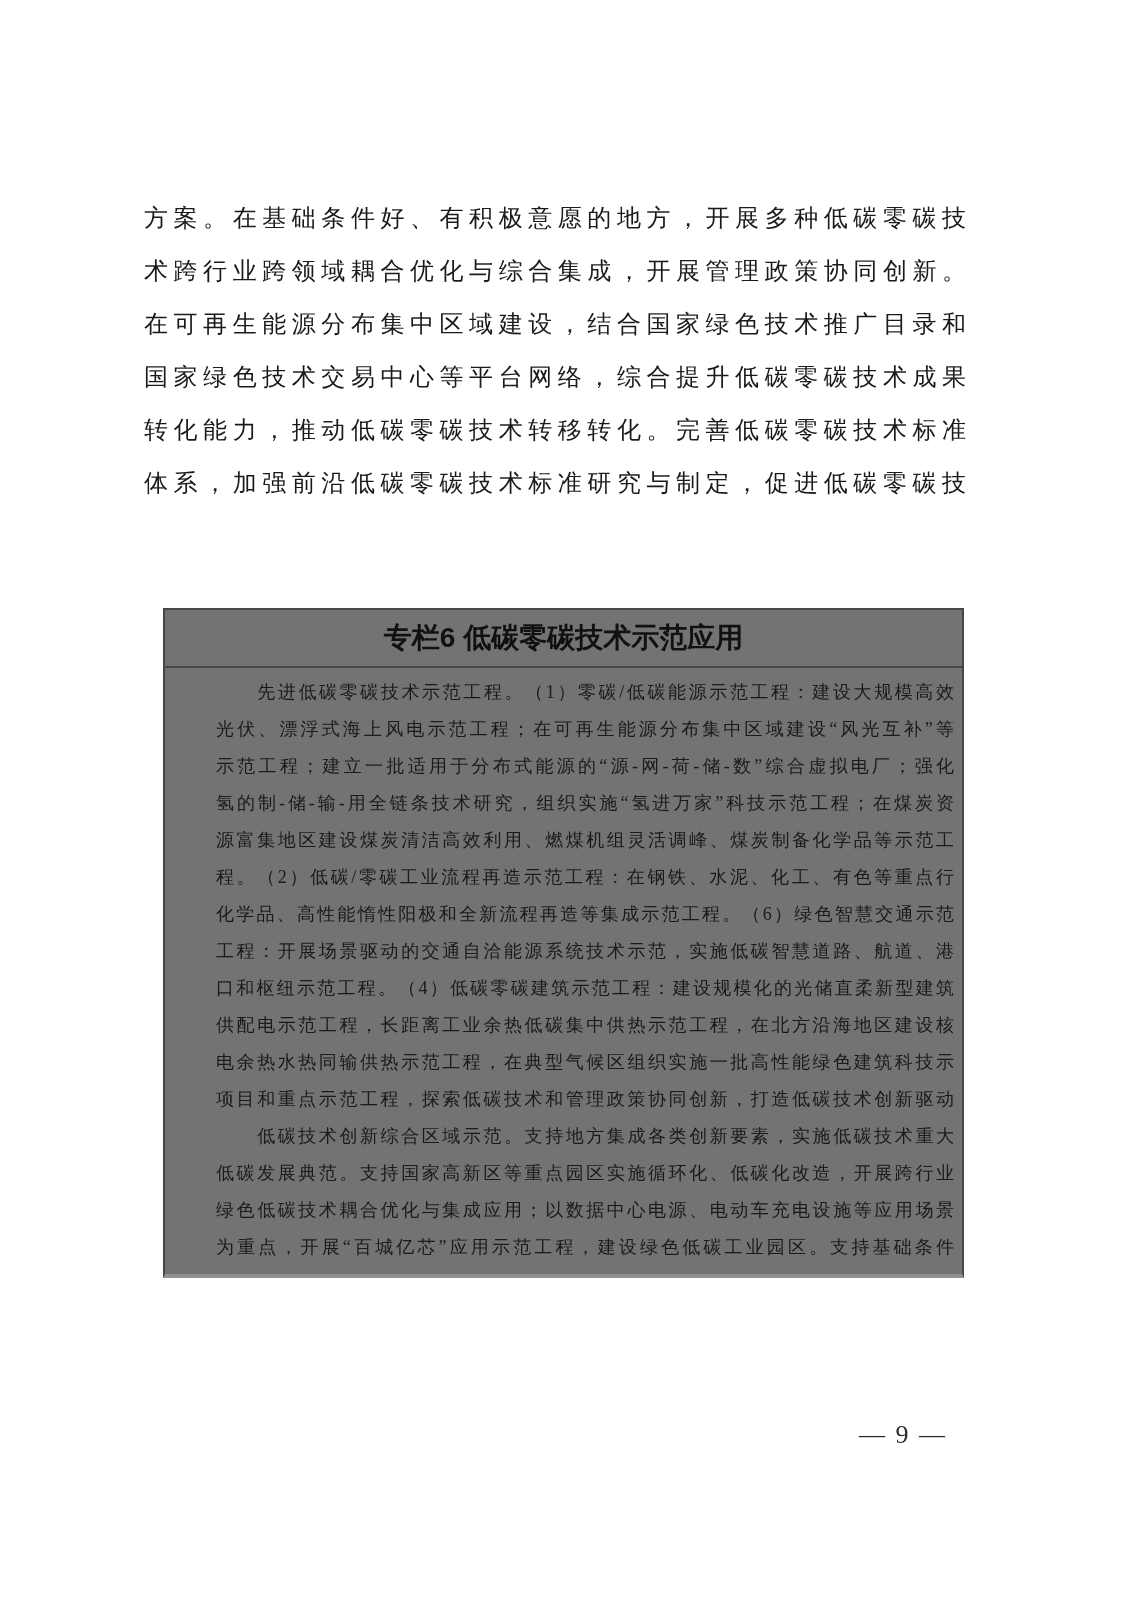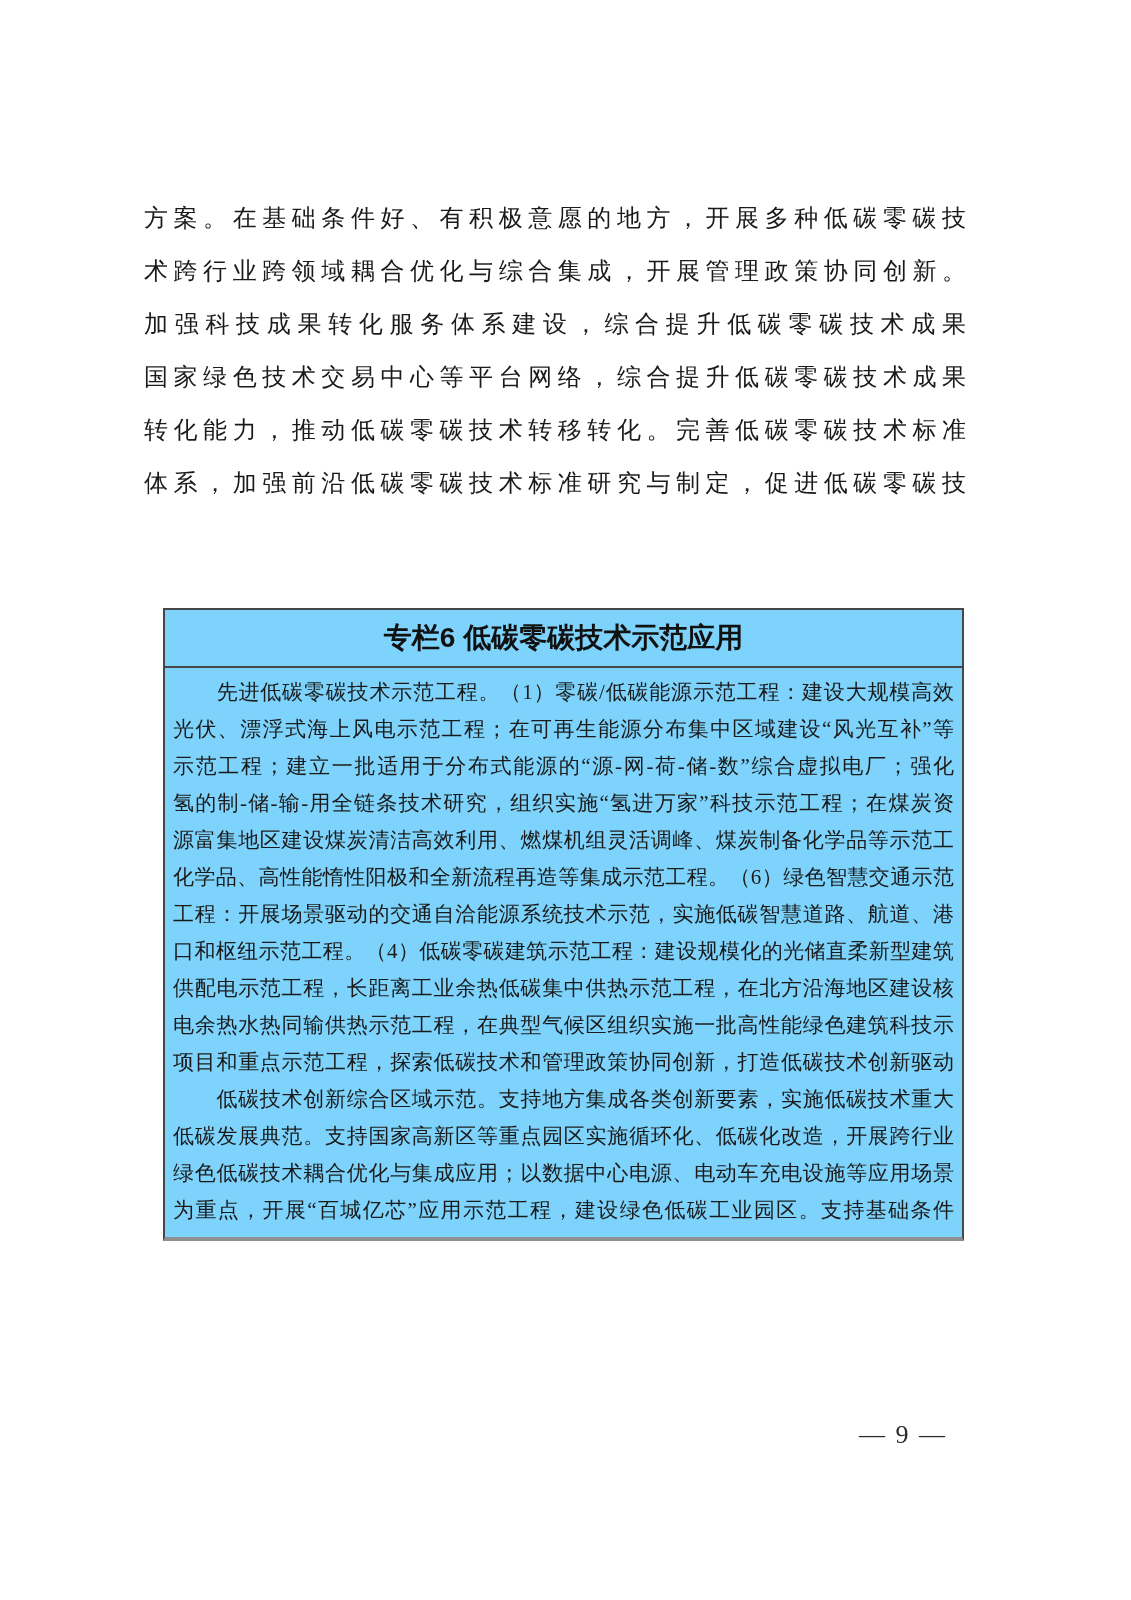--- a/index.html
+++ b/index.html
@@ -37,72 +37,74 @@
   }
   
   .panel {
     position: absolute;
     left: 163px;
     top: 608px;
     width: 801px;
     box-sizing: border-box;
     border: 2px solid #474747;
     border-bottom: 4px solid #8f8f8f;
-    background: #7dd3fc;
+    background: #737373;
   }
   .panel-title {
     height: 56px;
     line-height: 56px;
     text-align: center;
     font-weight: bold;
     font-size: 28px;
     border-bottom: 2px solid #474747;
     font-family: "Liberation Sans", "DejaVu Sans", sans-serif;
     color: #111111;
   }
   .panel-body {
     padding: 6px 8px 8px 8px;
   }
   .panel-para .tline {
-    font-size: 21px;
+    font-size: 18px;
     line-height: 37px;
+    margin-left: 43px;
   }
   
   .page-number {
     position: absolute;
     top: 1420px;
     right: 184px;
     font-size: 26px;
     color: #2b2b2b;
     letter-spacing: 2px;
   }
 </style>
 </head>
 <body>
 
 <div class="page">
 
   <section class="body-text">
       <div class="tline">方案。在基础条件好、有积极意愿的地方，开展多种低碳零碳技</div>
       <div class="tline">术跨行业跨领域耦合优化与综合集成，开展管理政策协同创新。</div>
-      <div class="tline">加强科技成果转化服务体系建设，综合提升低碳零碳技术成果</div>
+      <div class="tline">在可再生能源分布集中区域建设，结合国家绿色技术推广目录和</div>
       <div class="tline">国家绿色技术交易中心等平台网络，综合提升低碳零碳技术成果</div>
       <div class="tline">转化能力，推动低碳零碳技术转移转化。完善低碳零碳技术标准</div>
       <div class="tline">体系，加强前沿低碳零碳技术标准研究与制定，促进低碳零碳技</div>
     </section>
 
   <section class="panel">
     <header class="panel-title">专栏6  低碳零碳技术示范应用</header>
     <div class="panel-body">
       <div class="panel-para">
           <div class="tline">　　先进低碳零碳技术示范工程。（1）零碳/低碳能源示范工程：建设大规模高效</div>
           <div class="tline">光伏、漂浮式海上风电示范工程；在可再生能源分布集中区域建设“风光互补”等</div>
           <div class="tline">示范工程；建立一批适用于分布式能源的“源-网-荷-储-数”综合虚拟电厂；强化</div>
           <div class="tline">氢的制-储-输-用全链条技术研究，组织实施“氢进万家”科技示范工程；在煤炭资</div>
           <div class="tline">源富集地区建设煤炭清洁高效利用、燃煤机组灵活调峰、煤炭制备化学品等示范工</div>
+          <div class="tline">程。（2）低碳/零碳工业流程再造示范工程：在钢铁、水泥、化工、有色等重点行</div>
           <div class="tline">化学品、高性能惰性阳极和全新流程再造等集成示范工程。（6）绿色智慧交通示范</div>
           <div class="tline">工程：开展场景驱动的交通自洽能源系统技术示范，实施低碳智慧道路、航道、港</div>
           <div class="tline">口和枢纽示范工程。（4）低碳零碳建筑示范工程：建设规模化的光储直柔新型建筑</div>
           <div class="tline">供配电示范工程，长距离工业余热低碳集中供热示范工程，在北方沿海地区建设核</div>
           <div class="tline">电余热水热同输供热示范工程，在典型气候区组织实施一批高性能绿色建筑科技示</div>
         </div>
       <div class="panel-para">
           <div class="tline">项目和重点示范工程，探索低碳技术和管理政策协同创新，打造低碳技术创新驱动</div>
           <div class="tline">　　低碳技术创新综合区域示范。支持地方集成各类创新要素，实施低碳技术重大</div>
           <div class="tline">低碳发展典范。支持国家高新区等重点园区实施循环化、低碳化改造，开展跨行业</div>

